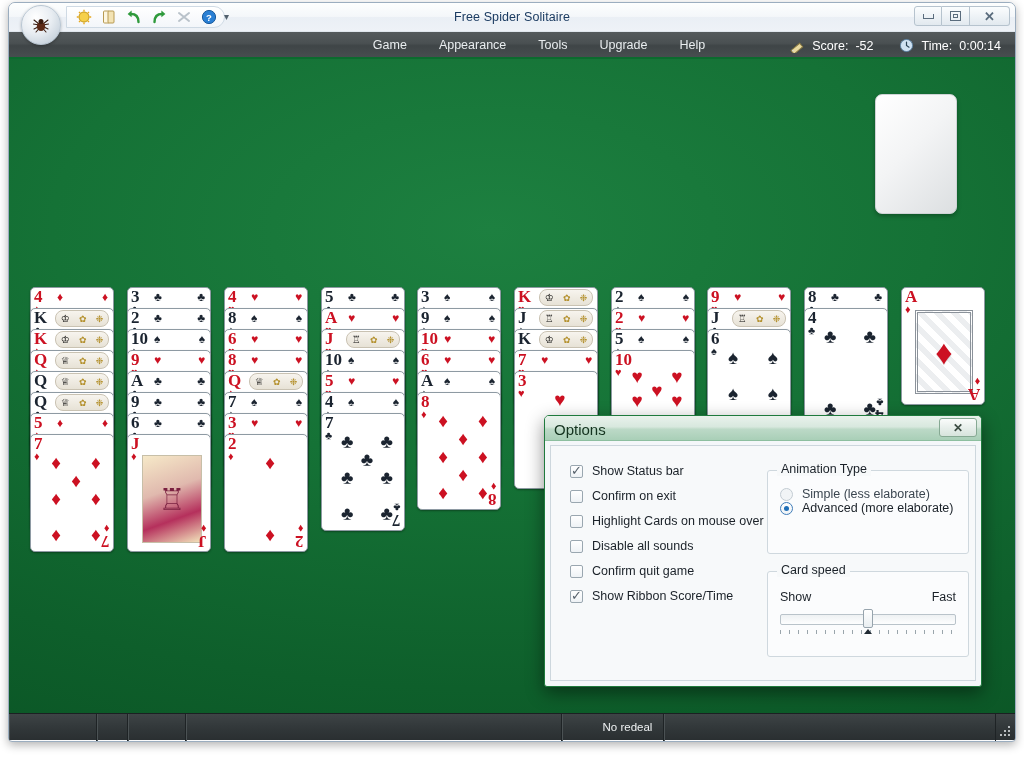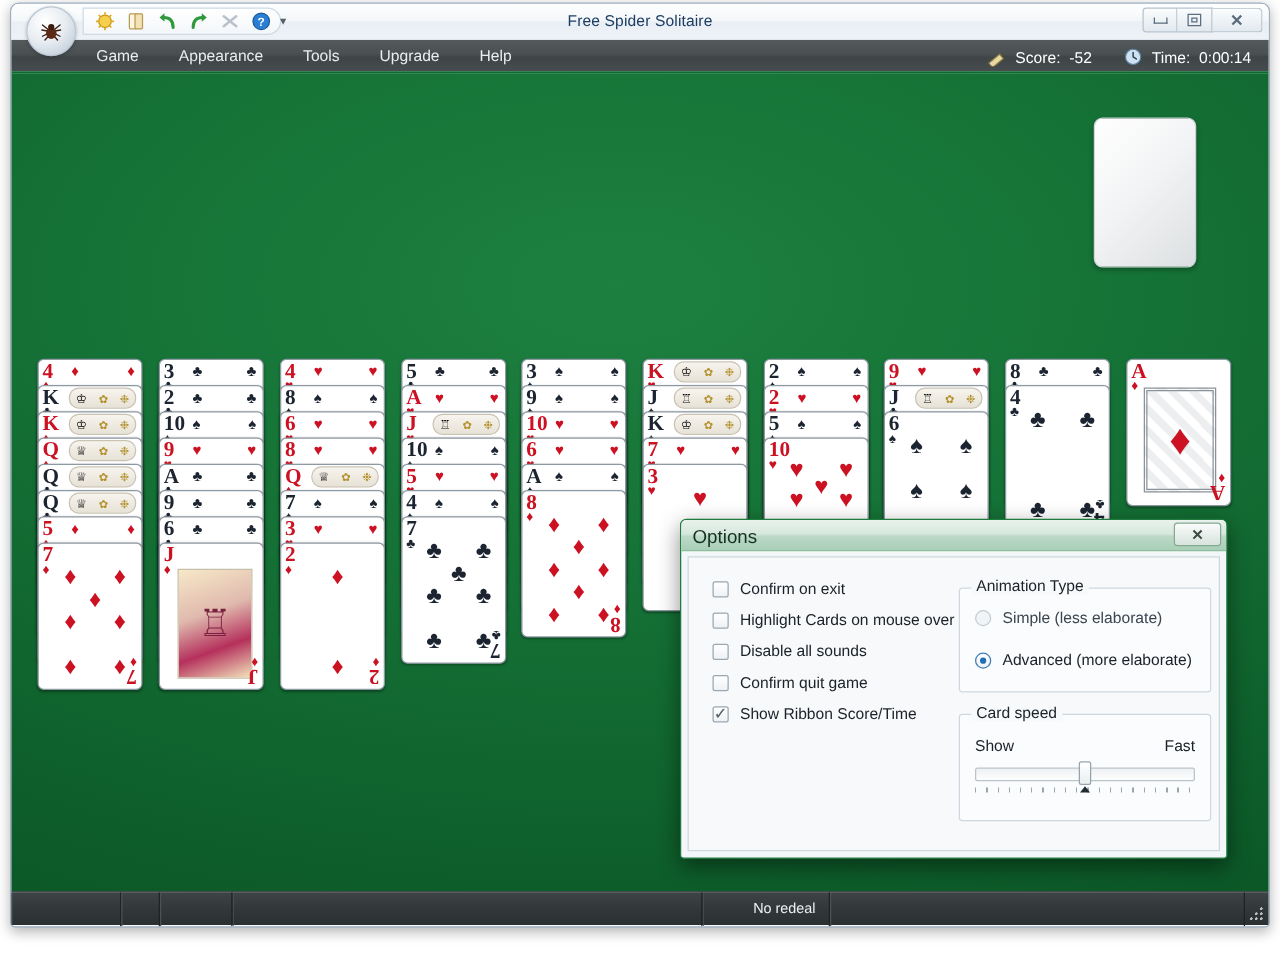--- a/index.html
+++ b/index.html
@@ -88,21 +88,21 @@
     position: absolute; left: 215px; top: 8px;
     font-size: 10px; color: #53616e; z-index: 5; cursor: pointer;
   }
 
   
   #menu-bar {
     position: relative;
     height: 27px;
     background: linear-gradient(to bottom, #545a5c 0%, #4a5052 45%, #3f4547 55%, #474d4f 100%);
     border-bottom: 2px solid #0b6b2e;
-    display: flex; align-items: center;
+    display: flex; align-items: center; justify-content: center;
   }
   .menu-item {
     color: #e9edef; font-size: 12.5px;
     padding: 4px 14px; margin-left: 4px;
     cursor: pointer; border-radius: 3px;
     white-space: nowrap;
   }
   .menu-item:first-child { margin-left: 54px; }
   #ribbon-status {
     position: absolute; right: 14px; top: 0; height: 27px;
@@ -863,20 +863,24 @@
   <div id="options-dialog">
     <div id="dlg-titlebar">
       <div id="dlg-title">Options</div>
       <div id="dlg-close">✕</div>
     </div>
 
     <div id="dlg-body">
 
       <div id="checkbox-list">
           <div class="chk-row">
+            <span class="chkbox checked"></span>
+            <span class="chk-label">Show Status bar</span>
+          </div>
+          <div class="chk-row">
             <span class="chkbox"></span>
             <span class="chk-label">Confirm on exit</span>
           </div>
           <div class="chk-row">
             <span class="chkbox"></span>
             <span class="chk-label">Highlight Cards on mouse over</span>
           </div>
           <div class="chk-row">
             <span class="chkbox"></span>
             <span class="chk-label">Disable all sounds</span>
@@ -886,21 +890,21 @@
             <span class="chk-label">Confirm quit game</span>
           </div>
           <div class="chk-row">
             <span class="chkbox checked"></span>
             <span class="chk-label">Show Ribbon Score/Time</span>
           </div>
         </div>
 
       <div class="groupbox" id="group-animation">
         <div class="gb-title">Animation Type</div>
-        <div id="radio-list" style="position:absolute;left:12px;top:16px;display:flex;flex-direction:column;gap:20px;">
+        <div id="radio-list" style="position:absolute;left:12px;top:16px;display:flex;flex-direction:column;">
             <div class="radio-row">
               <span class="radio disabled"></span>
               <span class="radio-label muted">Simple (less elaborate)</span>
             </div>
             <div class="radio-row">
               <span class="radio selected"></span>
               <span class="radio-label">Advanced (more elaborate)</span>
             </div>
           </div>
       </div>

